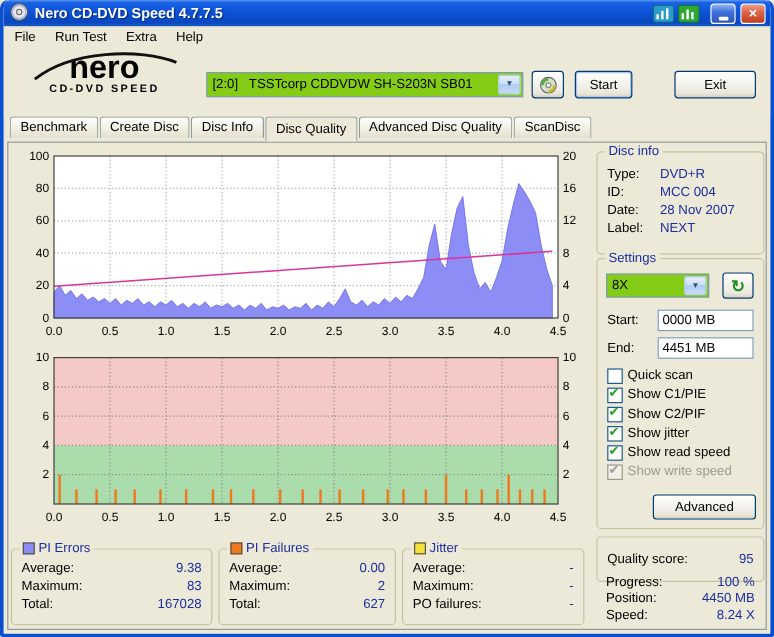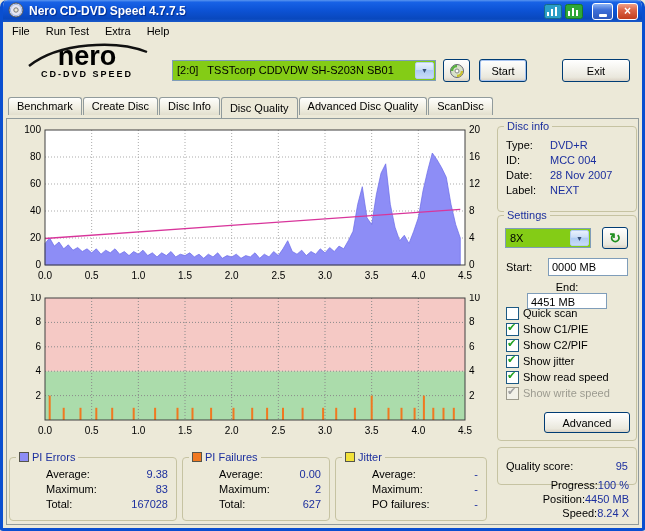--- a/index.html
+++ b/index.html
@@ -33,46 +33,46 @@
   .content{flex:1;margin:0 3px 3px;border:1px solid #919B9C;position:relative;background:#ECE9D8;}
   .chart{position:absolute;left:2px;}
   #chart1{top:6px;} #chart2{top:175px;}
   .group{border:1px solid #C6C3A2;border-radius:4px;position:relative;box-sizing:border-box;}
   .gcap{position:absolute;top:-7px;left:6px;background:#ECE9D8;padding:0 3px;color:#1C2F9E;font-size:11px;display:flex;align-items:center;gap:3px;white-space:nowrap;}
   .chip{width:8px;height:8px;border:1px solid #55554A;display:inline-block;}
   .stats{position:absolute;left:2px;top:338px;width:484px;display:flex;gap:5px;}
   .stat-group{height:64px;}
   .sg1{width:168px;} .sg2{width:148px;} .sg3{width:152px;}
   .stat-rows{padding:10px 8px 0;}
-  .srow{display:flex;justify-content:space-between;height:15px;margin-left:28px;}
+  .srow{display:flex;justify-content:space-between;height:15px;}
   .sval{color:#1C2F9E;}
   .rightcol{position:absolute;left:490px;top:0;width:140px;height:100%;}
   .discinfo-group{position:absolute;top:7px;left:0;width:140px;height:86px;}
   .irows{padding-top:12px;}
   .irow{display:flex;height:15px;padding-left:8px;}
   .ilab{width:44px;}
   .ival{color:#1C2F9E;}
   .settings-group{position:absolute;top:96px;left:0;width:140px;height:226px;padding-left:20px;}
   .speed-combo{position:absolute;left:7px;top:12px;width:86px;height:20px;}
   .refresh-btn{position:absolute;left:104px;top:11px;width:26px;height:22px;color:#1F8F1F;font-size:14px;font-weight:bold;}
   .frow{position:absolute;left:8px;right:8px;display:flex;justify-content:space-between;align-items:center;height:18px;}
   .field{width:80px;height:18px;background:#fff;border:1px solid #7F9DB9;padding:2px 3px 0;font-size:11px;box-sizing:border-box;}
-  .start-row{top:42px;} .end-row{top:65px;flex-direction:column;}
+  .start-row{top:42px;} .end-row{top:65px;}
   .cbs{position:absolute;left:8px;top:89px;right:4px;}
   .cbrow{display:flex;align-items:center;gap:4px;height:16px;}
   .cb{width:13px;height:13px;border:1px solid #1D5A84;background:#fff;position:relative;flex:0 0 13px;box-sizing:border-box;}
   .cb .mark{position:absolute;left:0;top:-3px;font-size:11px;color:#21A121;}
   .cb.dis{border-color:#9C9A8C;background:#F2F1E8;}
   .cb.dis .mark{color:#A0A0A0;}
   .cbrow.dis .cblab{color:#9C9B90;}
   .advanced-btn{position:absolute;left:46px;top:196px;width:86px;height:21px;}
   .quality-group{position:absolute;top:328px;left:0;width:140px;height:38px;display:flex;align-items:center;justify-content:space-between;padding:0 8px;}
   .qval{color:#1C2F9E;}
   .progress{position:absolute;top:360px;left:0;width:140px;}
-  .prow{display:flex;justify-content:flex-end;padding:0 8px;height:14px;}
+  .prow{display:flex;justify-content:space-between;padding:0 8px;height:14px;}
   .pval{color:#1C2F9E;}
 </style>
 </head>
 <body>
 
 <div class="window">
 
   <div class="titlebar">
     <span>
       <svg width="16" height="16">

